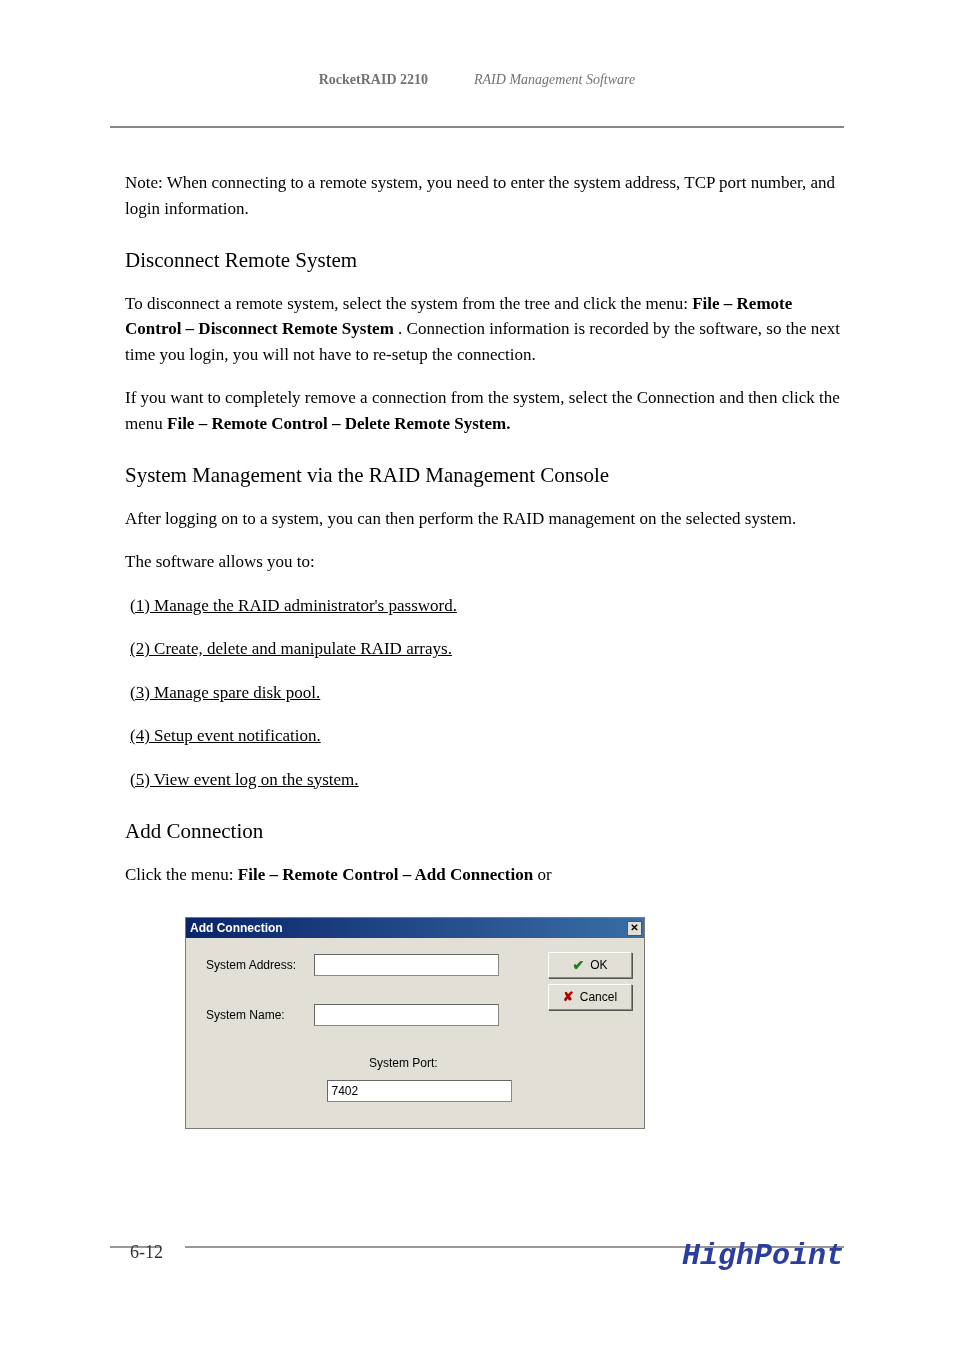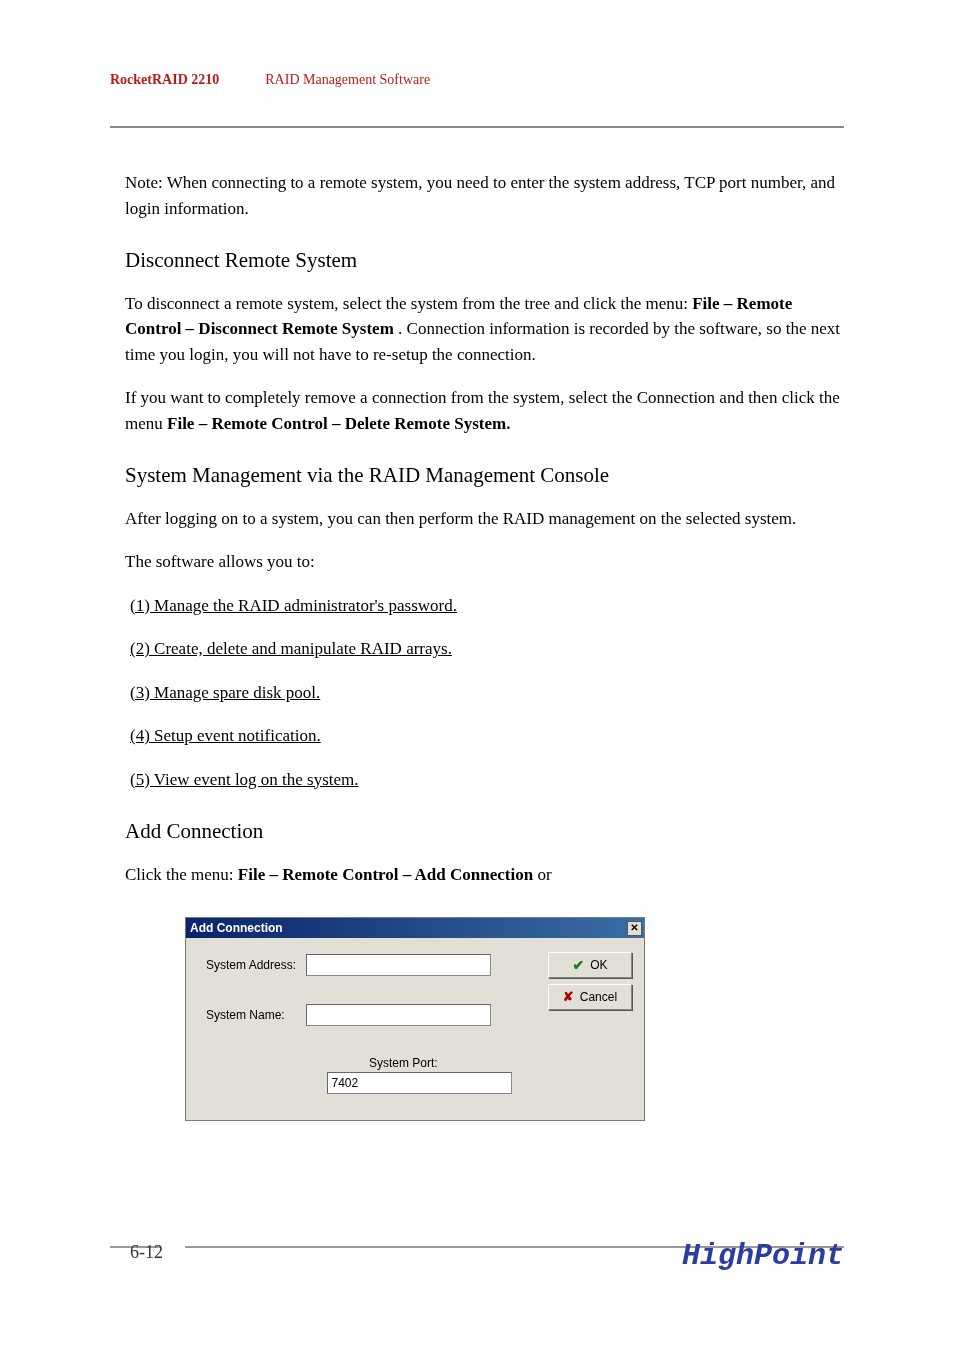--- a/index.html
+++ b/index.html
@@ -13,28 +13,29 @@
       background: #ffffff;
       font-family: "Times New Roman", serif;
       position: relative;
     }
     .page-header {
       position: absolute;
       top: 72px;
       left: 110px;
       right: 110px;
       display: flex;
-      justify-content: flex-start;
+      justify-content: center;
       font-size: 14px;
-      color: #b91c1c;
+      color: #737373;
     }
     .header-left {
       font-weight: bold;
     }
     .header-right {
+      font-style: italic;
       margin-left: 46px;
     }
     .hr-top {
       position: absolute;
       top: 126px;
       left: 110px;
       right: 110px;
       height: 2px;
       background: #888;
     }
@@ -104,20 +105,21 @@
       cursor: pointer;
     }
     .dialog-body {
       padding: 16px 12px 18px 20px;
       position: relative;
     }
     .form-row {
       display: flex;
       align-items: center;
       margin-bottom: 28px;
+      gap: 8px;
     }
     .form-row:last-of-type {
       margin-bottom: 8px;
       flex-direction: column;
     }
     .form-label {
       width: 100px;
       font-size: 12px;
       color: #000;
     }

